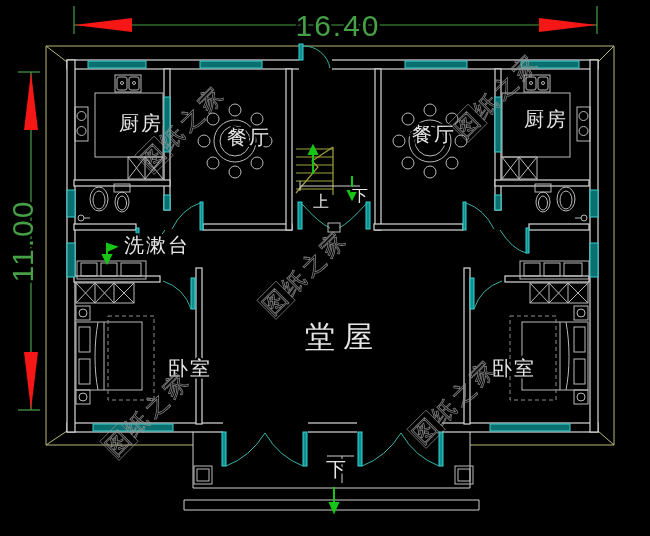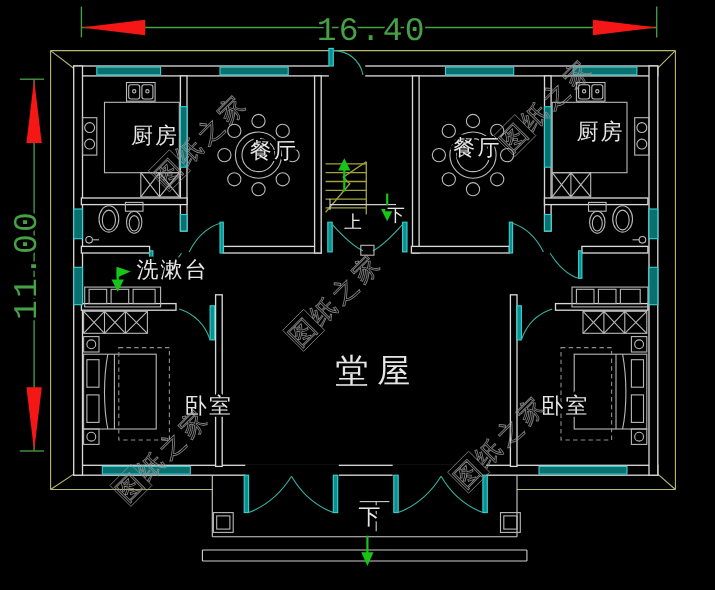--- a/index.html
+++ b/index.html
@@ -2,21 +2,21 @@
 <html style="--background: #000000; --wall: #d9d9d9; --furniture: #b9b9b9; --window_frame: #3ad2d2; --window_fill: #0a6f6f; --dimension: #46a046; --arrow_red: #f51616; --arrow_green: #17c517; --stair: #a3a33c; --roofline: #b9b978; --watermark: #969696; --label: #e6e6e6; --door: #35b2a2;"><head>
 <meta charset="utf-8">
 <style>
   :root{
     --background:#000; --wall:#d9d9d9; --furniture:#b9b9b9; --window_frame:#3ad2d2;
     --window_fill:#0a6f6f; --dimension:#46a046; --arrow_red:#f51616; --arrow_green:#17c517;
     --stair:#a3a33c; --roofline:#b9b978; --watermark:#969696; --label:#e6e6e6; --door:#35b2a2;
   }
   html,body{margin:0;padding:0;background:var(--background);}
   .stage{position:relative;width:650px;height:536px;background:var(--background);overflow:hidden;
-         font-family:Liberation Mono, monospace;}
+         font-family:Liberation Sans, sans-serif;}
   svg{display:block}
   .wallband{fill:#000;stroke:var(--wall);stroke-width:1.2}
   .roof{stroke:var(--roofline);stroke-width:1;fill:none}
   .furn{fill:none;stroke:var(--furniture);stroke-width:1}
   .furnd{fill:none;stroke:#8f8f8f;stroke-width:1;stroke-dasharray:4 3}
   .win{fill:var(--window_fill);stroke:var(--window_frame);stroke-width:1}
   .leaf{fill:#0c8f8f;stroke:var(--window_frame);stroke-width:1}
   .arc{fill:none;stroke:var(--door);stroke-width:1}
   .warc{fill:none;stroke:#cfcfcf;stroke-width:1}
   .dimline{stroke:var(--dimension);stroke-width:1.2;fill:none}

